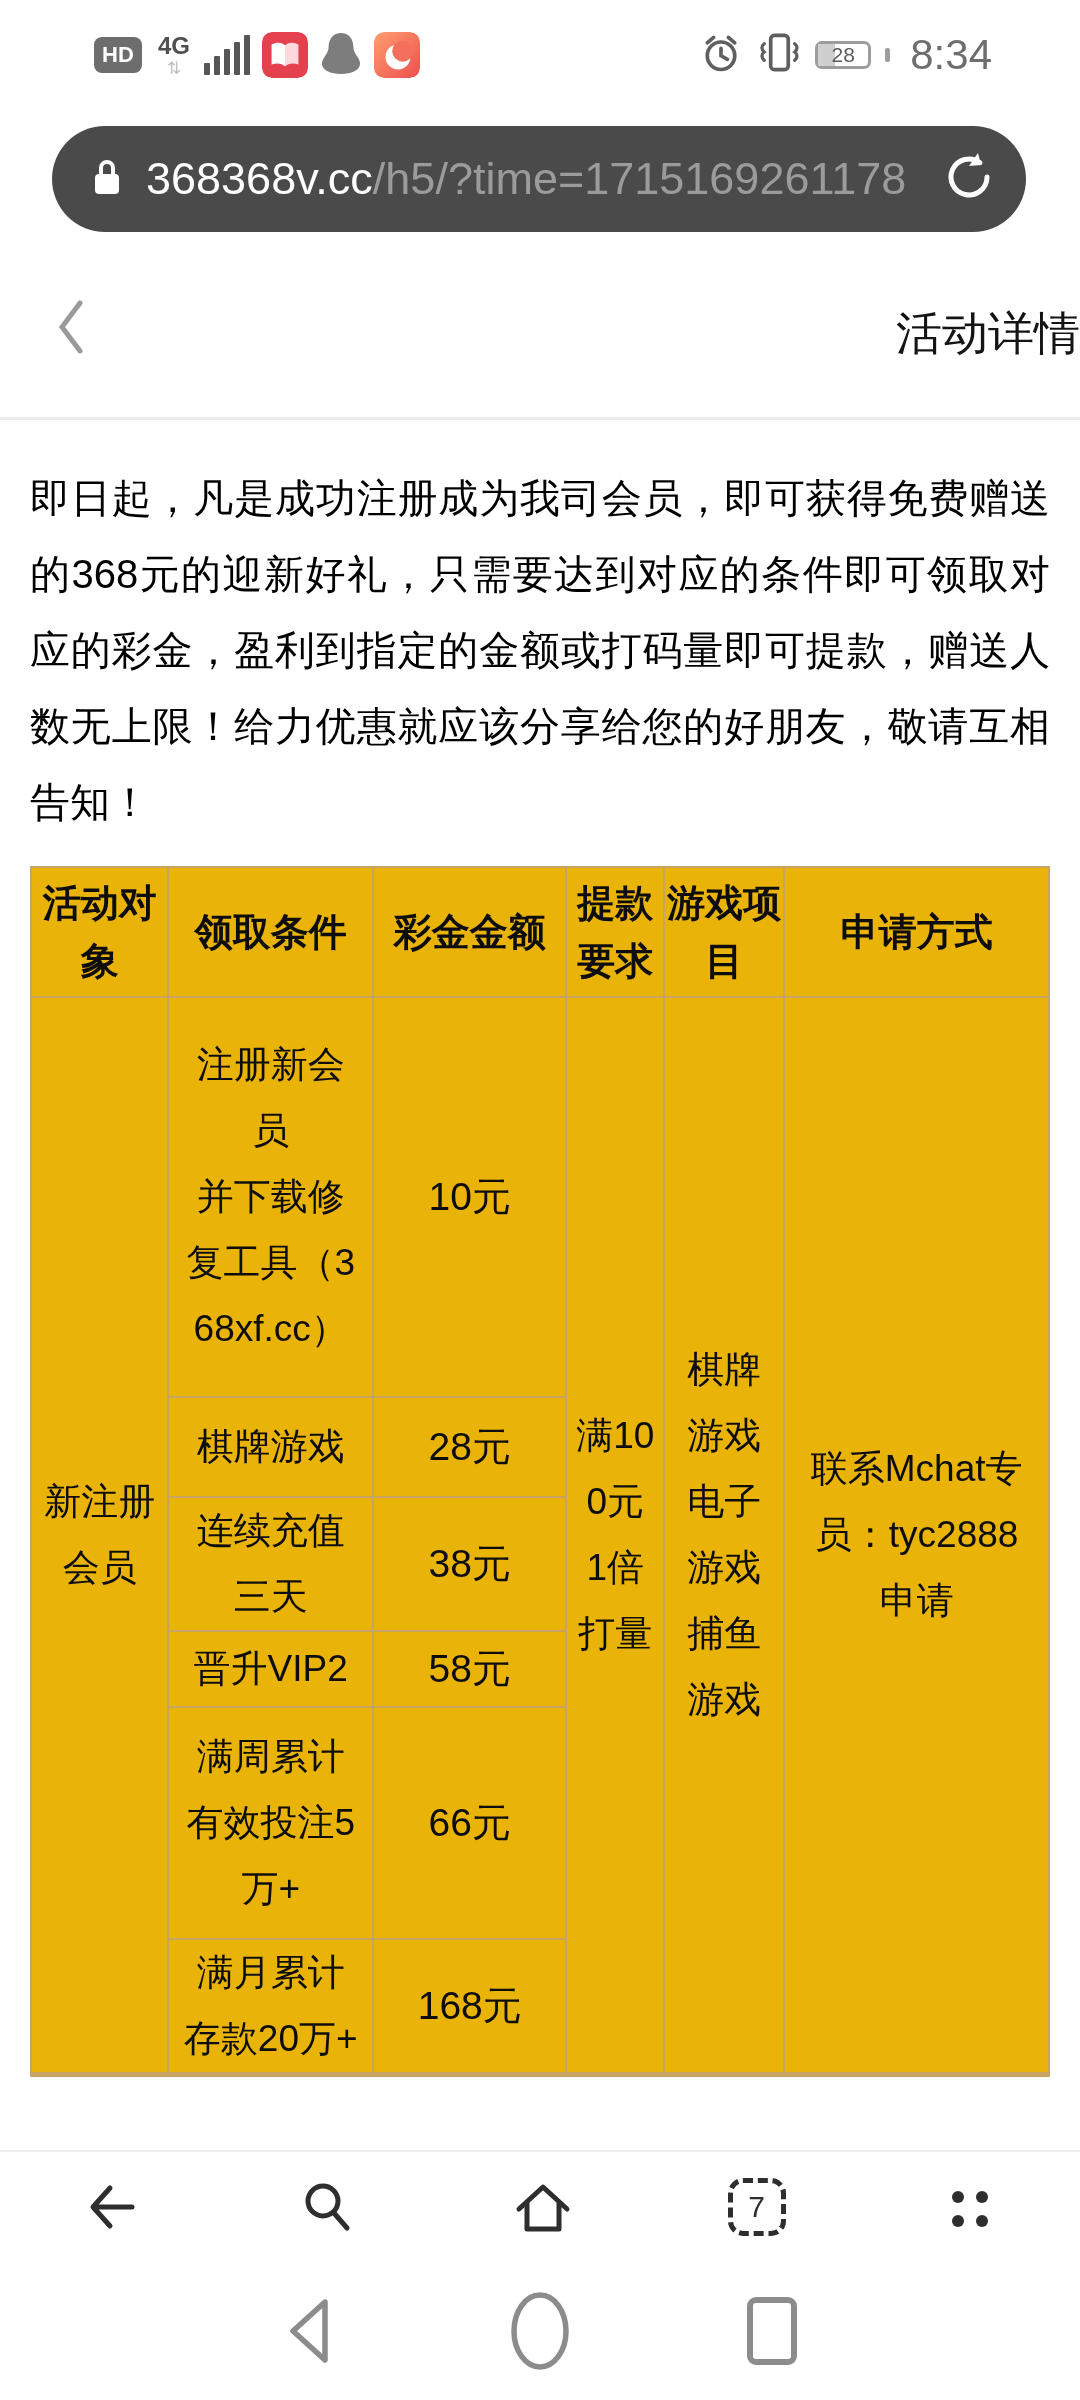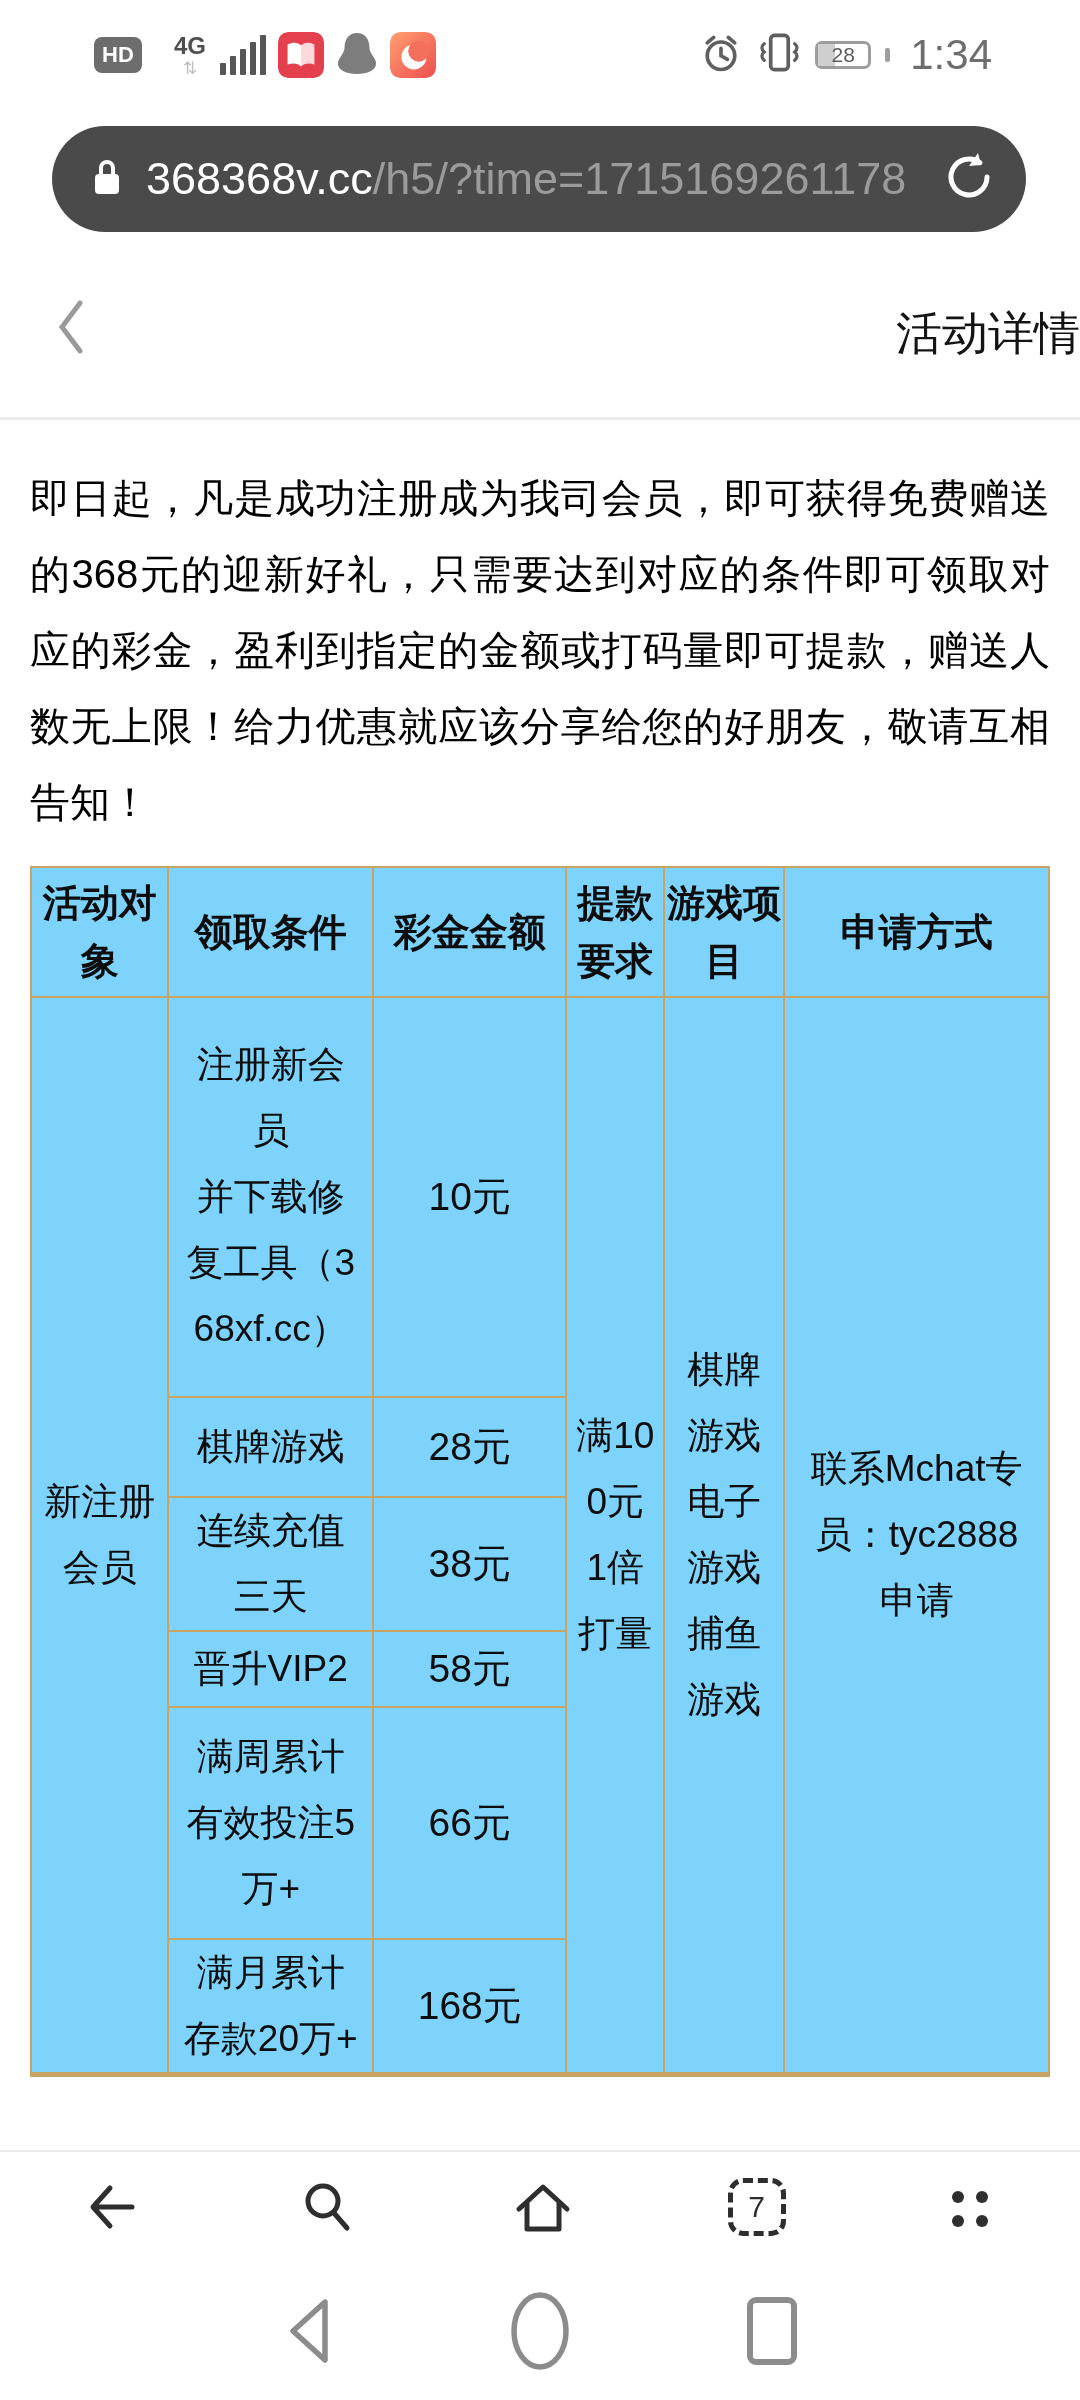--- a/index.html
+++ b/index.html
@@ -8,21 +8,21 @@
     width:1080px; height:2400px; background:#ffffff; margin:0 auto;
     font-family:"Liberation Sans","DejaVu Sans",sans-serif;
     display:flex; flex-direction:column; overflow:hidden; position:relative;
   }
   
   .status-bar { height:110px; display:flex; align-items:center; padding:0 88px 0 94px; }
   .sb-left { display:flex; align-items:center; gap:12px; }
   .sb-right { margin-left:auto; display:flex; align-items:center; gap:12px; }
   .hd-badge { width:48px; height:36px; background:#6d6d6d; border-radius:8px; color:#fff;
     font-size:22px; font-weight:700; display:flex; align-items:center; justify-content:center; }
-  .netcol { display:flex; flex-direction:column; align-items:center; line-height:1; margin-left:20px;}
+  .netcol { display:flex; flex-direction:column; align-items:center; line-height:1; margin-left:4px;}
   .net-4g { font-size:24px; font-weight:700; color:#4f4f4f; }
   .net-arrows { font-size:17px; color:#c0c0c0; margin-top:2px;}
   .bars { display:flex; align-items:flex-end; gap:4px; height:40px; margin-left:2px;}
   .bars span { width:6px; background:#565656; border-radius:1px; display:block;}
   .app-icon { width:46px; height:46px; border-radius:10px; overflow:hidden; }
   .battery { position:relative; width:56px; height:28px; border:3px solid #9d9d9d; border-radius:7px;
     display:flex; align-items:center; justify-content:center; background:#fff; }
   .battery .fill { position:absolute; left:0; top:0; bottom:0; width:34%; background:#cfcfcf; }
   .battery .pct { position:relative; font-size:21px; color:#5c5c5c; }
   .battery-nub { width:5px; height:14px; background:#9d9d9d; border-radius:2px; margin-left:2px; }
@@ -36,21 +36,21 @@
   .url-path { color:#9b9b9b; }
   
   .page-header { height:170px; border-bottom:3px solid #ebebeb; position:relative;
     display:flex; align-items:center; justify-content:flex-end; }
   .back-btn { position:absolute; left:52px; top:50%; transform:translateY(-58%); }
   .page-title { font-size:46px; font-weight:500; color:#141414; }
   
   .content { flex:1; padding:0 30px; overflow:hidden; }
   .intro { margin-top:40px; font-size:40px; line-height:76px; color:#000; text-align:justify; }
   table.promo { width:100%; table-layout:fixed; border-collapse:collapse; margin-top:26px;
-    background:#7dd3fc; }
+    background:#eab308; }
   table.promo th, table.promo td { border:2px solid var(--tbl,#c7a366); text-align:center;
     vertical-align:middle; word-break:break-all; color:#0d0d0d; }
   table.promo { border:2px solid var(--tbl,#c7a366); border-bottom-width:5px; }
   th { font-size:38px; font-weight:700; line-height:58px; padding:6px 2px; }
   td { font-size:37px; font-weight:400; line-height:66px; }
   .c-aud   { padding:0 4px; }
   .c-cond  { padding:0 11px; }
   .c-amt   { padding:0 8px; font-size:39px; }
   .c-wd    { padding:0 3px; }
   .c-game  { padding:0 14px; }
@@ -127,21 +127,21 @@
         <svg width="48" height="46" viewBox="0 0 52 48">
             <rect x="17" y="5" width="19" height="37" rx="4" stroke="#5f5f5f" stroke-width="4" fill="none"></rect>
             <path d="M10 14 q-5 4 0 9 q-5 4 0 9 M43 14 q5 4 0 9 q5 4 0 9" stroke="#5f5f5f" stroke-width="3.5" fill="none" stroke-linecap="round"></path>
           </svg>
       </span>
       <span class="battery">
         <span class="fill"></span>
         <span class="pct">28</span>
       </span>
       <span class="battery-nub"></span>
-      <span class="sb-time">1:34</span>
+      <span class="sb-time">8:34</span>
     </div>
   </div>
 
   <div class="url-section">
     <div class="url-pill">
       <span>
         <svg width="30" height="40" viewBox="0 0 30 40">
             <rect x="3" y="17" width="24" height="20" rx="4" fill="#ffffff"></rect>
             <path d="M9 17 V11 a6 6 0 0 1 12 0 V17" stroke="#ffffff" stroke-width="4" fill="none"></path>
           </svg>

